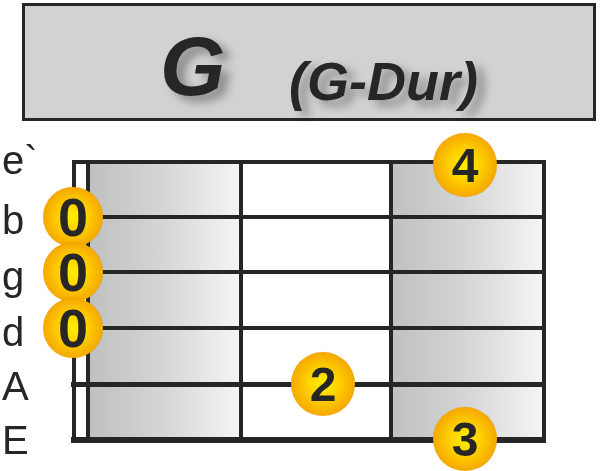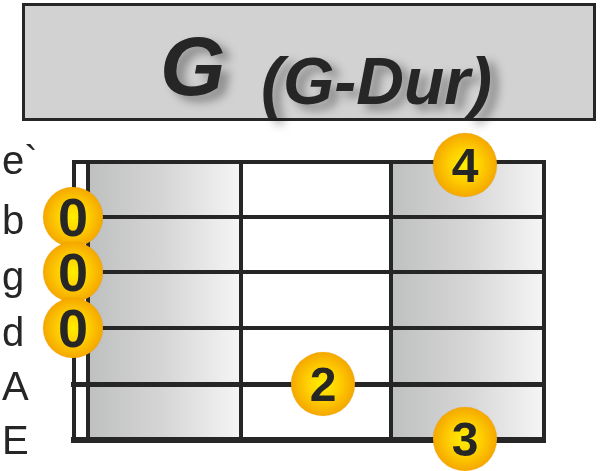--- a/index.html
+++ b/index.html
@@ -8,23 +8,23 @@
       position: absolute; left: 22px; top: 3px; width: 568px; height: 112px;
       background: #d2d2d2; border: 3px solid #262626; box-sizing: content-box;
     }
     .title-main {
       position: absolute; left: 135px; top: 18px;
       font-family: "Liberation Sans", sans-serif; font-weight: bold; font-style: italic;
       font-size: 84px; line-height: 84px; color: #262626;
       text-shadow: 8px 6px 10px rgba(0,0,0,0.35);
     }
     .title-sub {
-      position: absolute; left: 236px; top: 45px;
+      position: absolute; left: 264px; top: 45px;
       font-family: "Liberation Sans", sans-serif; font-weight: bold; font-style: italic;
-      font-size: 66px; line-height: 60px; color: #262626;
+      font-size: 54px; line-height: 60px; color: #262626;
       text-shadow: 8px 6px 10px rgba(0,0,0,0.35);
       text-align: center;
     }
     .string-label {
       position: absolute; left: 2px; width: 36px;
       font-family: "Liberation Sans", sans-serif; font-size: 40px; line-height: 40px; color: #262626;
     }
     .fret-cell { position: absolute; }
     .cell-grad { background: linear-gradient(to right, #bfc0c0 0%, #d6d6d6 50%, #f5f5f5 100%); }
     .cell-white { background: #ffffff; }

